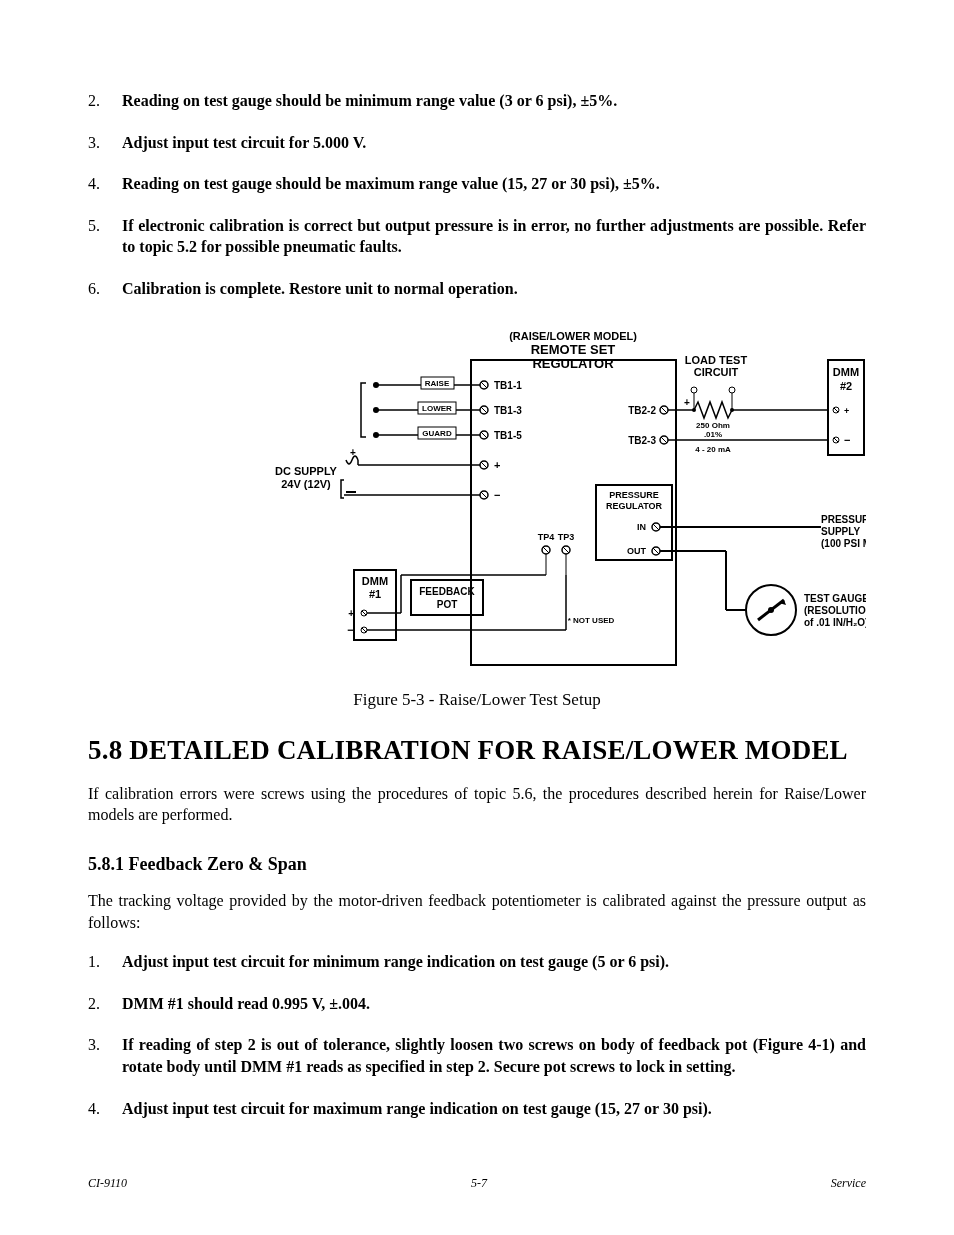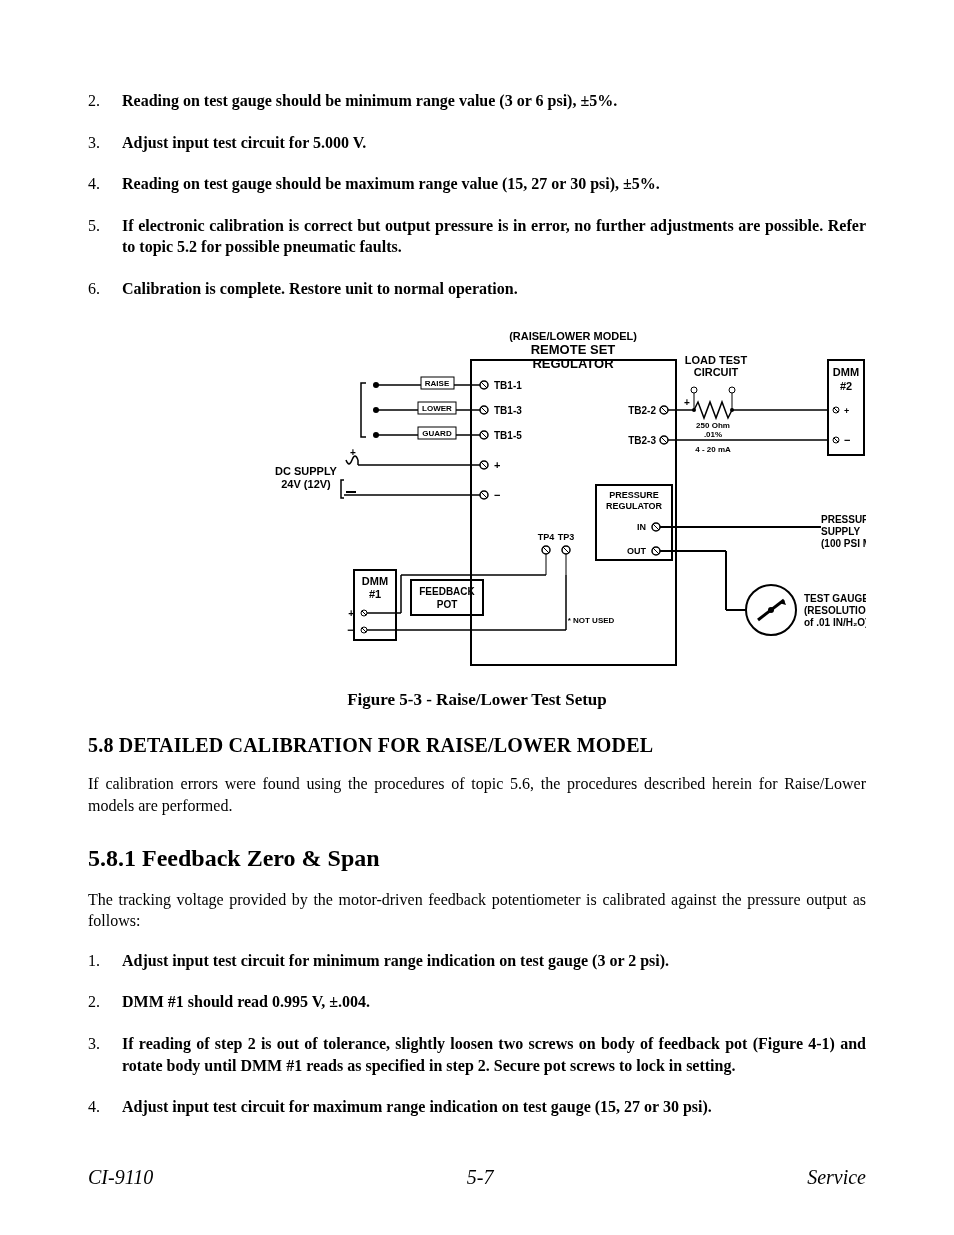--- a/index.html
+++ b/index.html
@@ -30,49 +30,49 @@
     flex: 0 0 34px;
   }
   ol.main-list > li > .txt { flex: 1; text-align: justify; font-weight: bold;}
   .figure-wrap {
     width: 100%;
     text-align: right;
     margin: 10px 0 8px 0;
   }
   .figure-caption {
     text-align: center;
-    font-weight: bold;
+    font-weight: normal;
     font-size: 17px;
     margin: 14px 0 18px 0;
     font-family: "Century Schoolbook", "New Century Schoolbook", Georgia, serif;
   }
   h2.section {
-    font-size: 20px;
+    font-size: 27px;
     font-weight: bold;
     margin: 20px 0 14px 0;
     letter-spacing: 0.2px;
   }
   h3.subsection {
-    font-size: 24px;
+    font-size: 18px;
     font-weight: bold;
     margin: 26px 0 14px 0;
   }
   p.body {
     margin: 0 0 18px 0;
     text-align: justify;
   }
   .footer {
     position: absolute;
     left: 88px;
     right: 88px;
     bottom: 44px;
     display: flex;
     justify-content: space-between;
     font-style: italic;
-    font-size: 20px;
+    font-size: 12px;
   }
   
   svg text {
     font-family: Arial, Helvetica, sans-serif;
     font-weight: bold;
     fill: #000;
   }
 </style>
 </head>
 <body>
@@ -247,29 +247,29 @@
   <line x1="320" y1="255" x2="320" y2="310" stroke="#000" stroke-width="1.5"></line>
   <line x1="320" y1="310" x2="121" y2="310" stroke="#000" stroke-width="1.5"></line>
 
   <text x="345" y="303" text-anchor="middle" font-size="8">* NOT USED</text>
 </svg>
 </div>
 
 <div class="figure-caption">Figure 5-3 - Raise/Lower Test Setup</div>
 
 <h2 class="section">5.8  DETAILED CALIBRATION FOR RAISE/LOWER MODEL</h2>
-<p class="body">If calibration errors were found using the procedures of topic 5.6, the procedures described herein for Raise/Lower models are performed.</p>
+<p class="body">If calibration errors were screws using the procedures of topic 5.6, the procedures described herein for Raise/Lower models are performed.</p>
 
 <h3 class="subsection">5.8.1  Feedback Zero &amp; Span</h3>
 <p class="body">The tracking voltage provided by the motor-driven feedback potentiometer is calibrated against the pressure output as follows:</p>
 
 <ol class="main-list">
   <li>
       <span class="num">1.</span>
-      <span class="txt">Adjust input test circuit for minimum range indication on test gauge (3 or 2 psi).</span>
+      <span class="txt">Adjust input test circuit for minimum range indication on test gauge (5 or 6 psi).</span>
     </li>
   <li>
       <span class="num">2.</span>
       <span class="txt">DMM #1 should read 0.995 V, ±.004.</span>
     </li>
   <li>
       <span class="num">3.</span>
       <span class="txt">If reading of step 2 is out of tolerance, slightly loosen two screws on body of feedback pot (Figure 4-1) and rotate body until DMM #1 reads as specified in step 2. Secure pot screws to lock in setting.</span>
     </li>
   <li>

